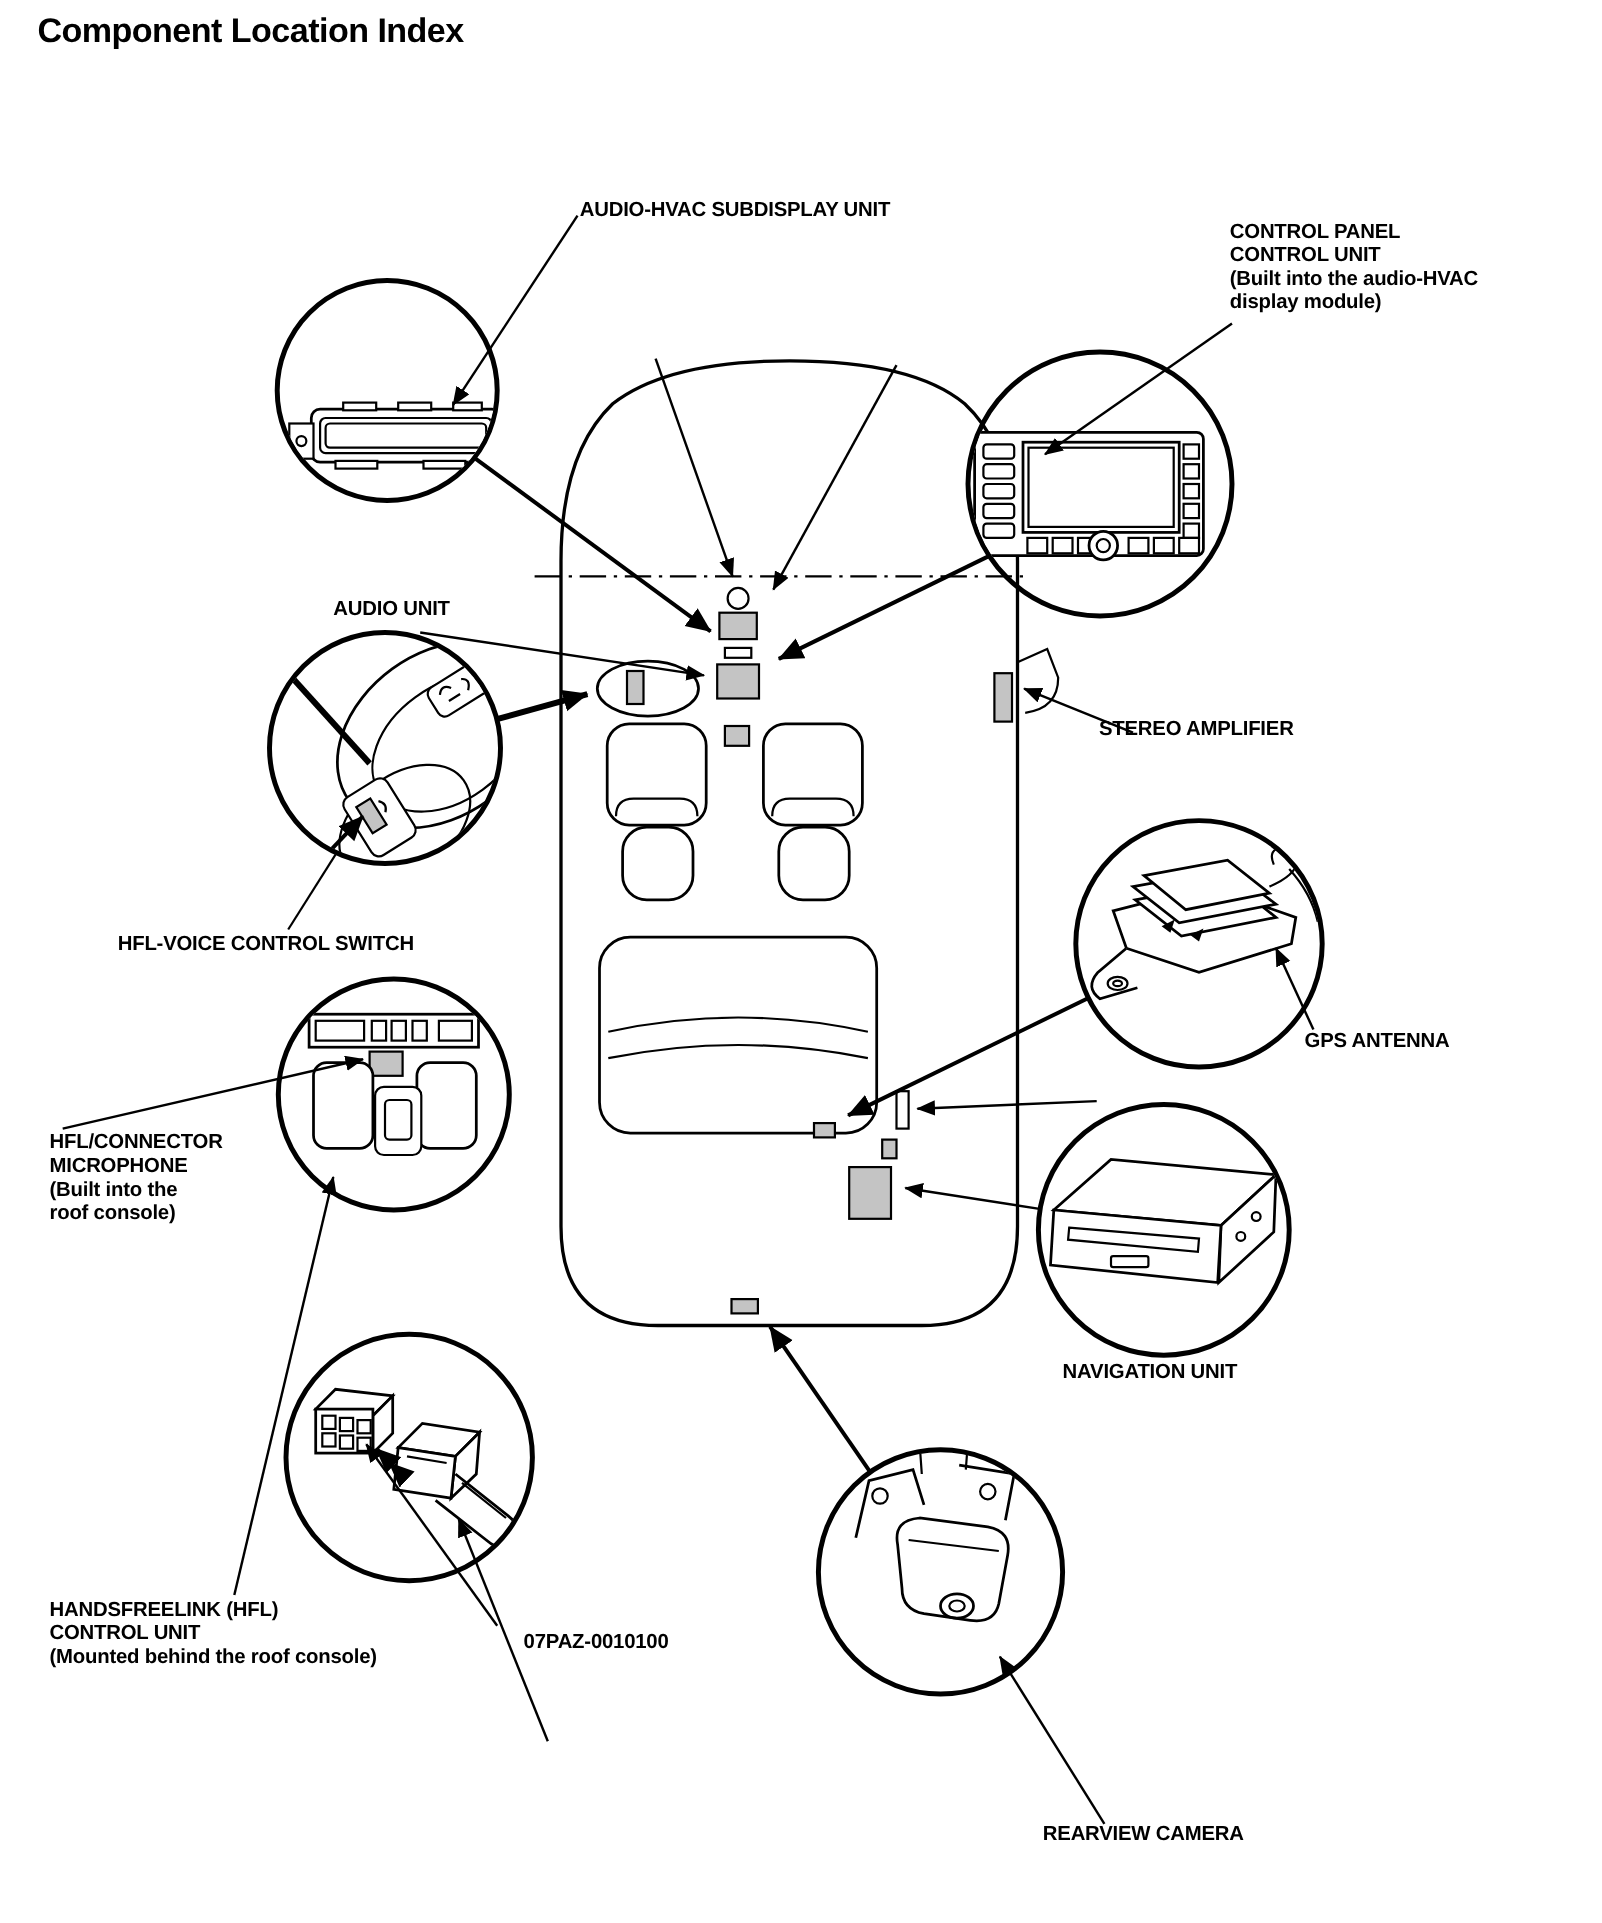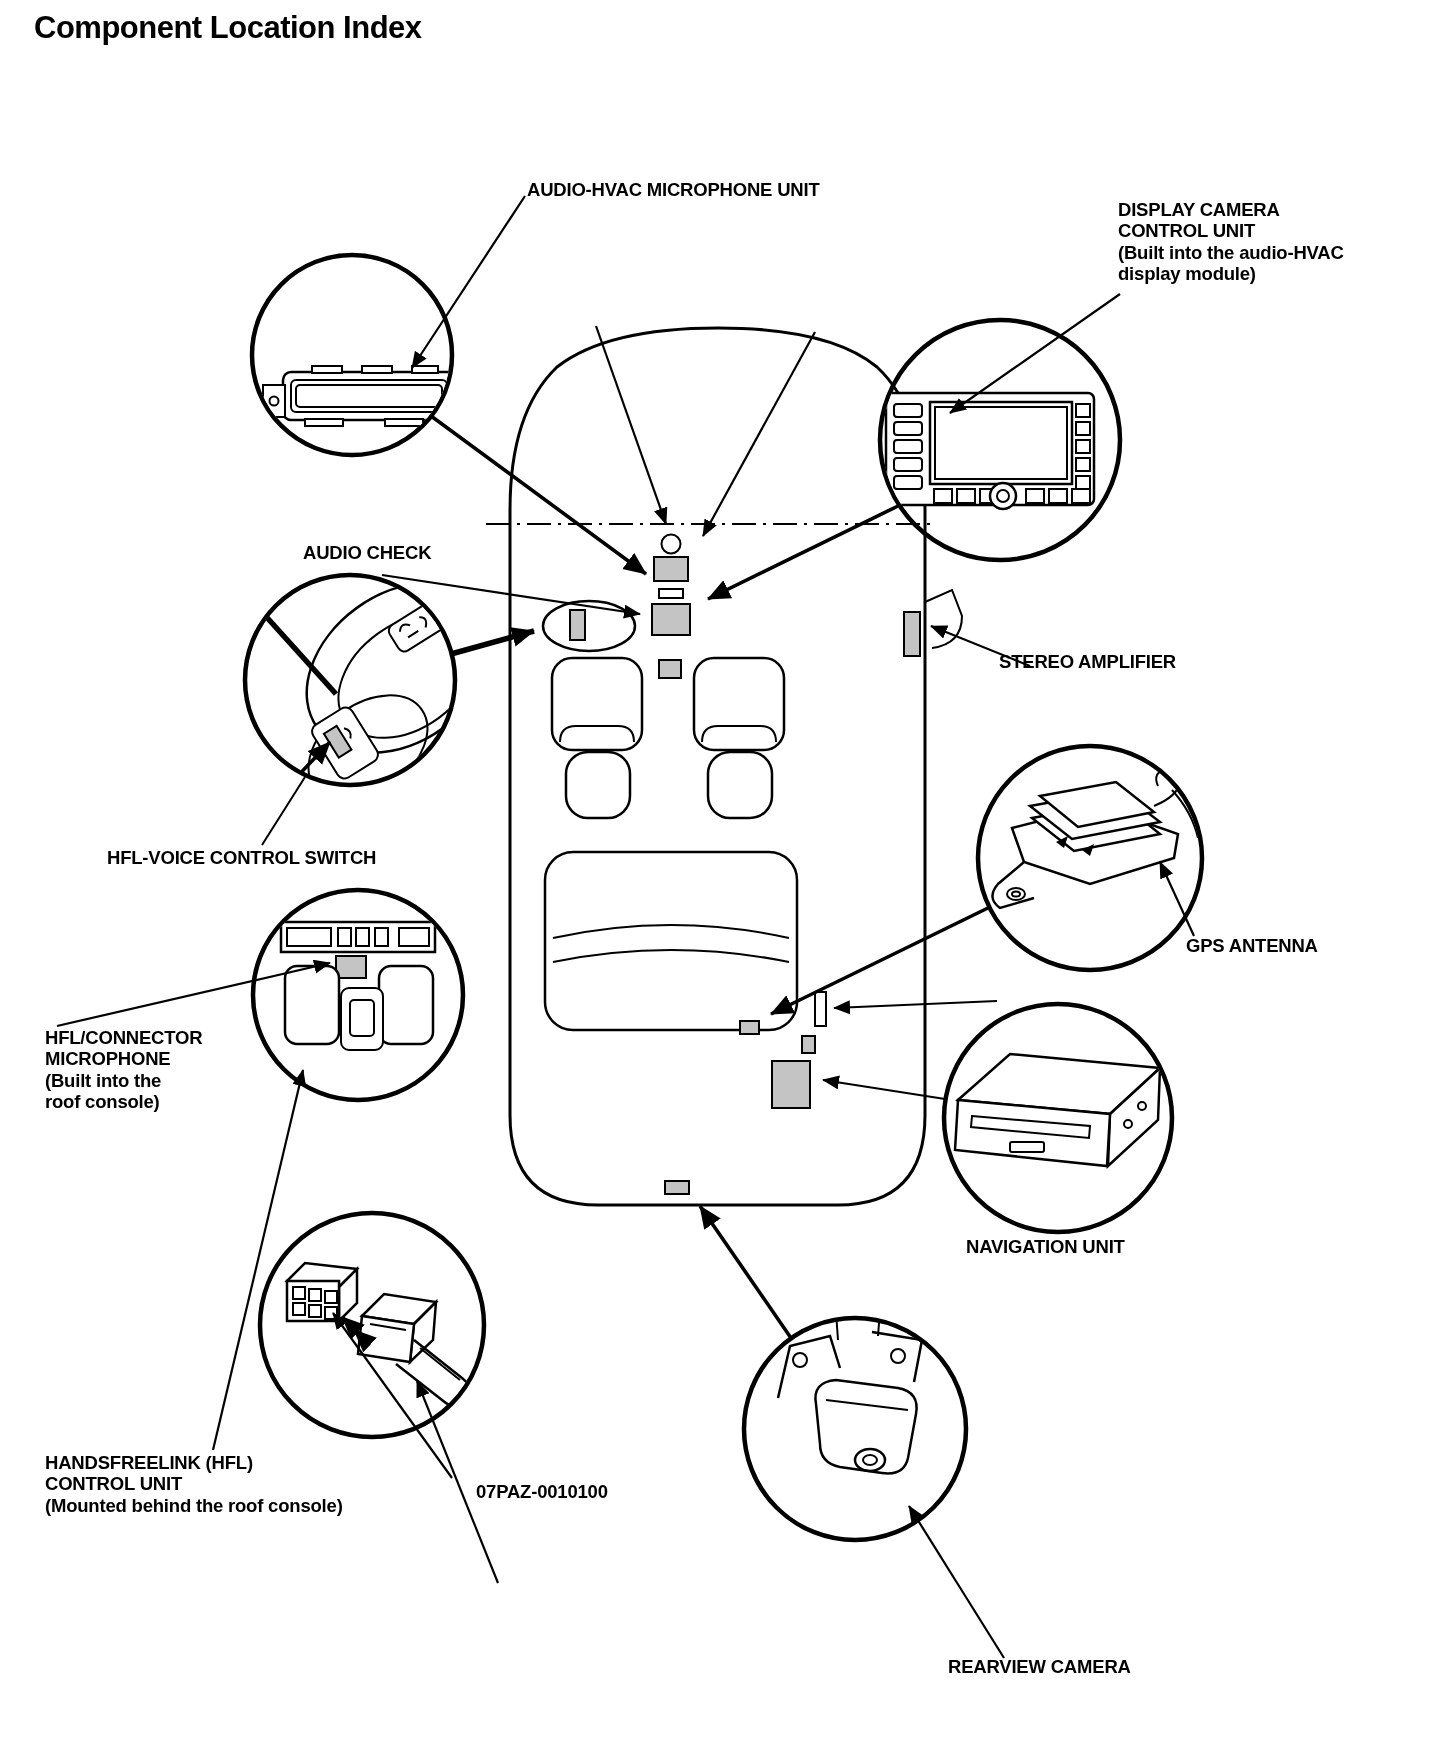--- a/index.html
+++ b/index.html
@@ -268,34 +268,34 @@
       <line class="lnB" x1="791" y1="1338" x2="700" y2="1206" marker-end="url(#ahb)"></line>
       <line class="ln" x1="1004" y1="1658" x2="909" y2="1506" marker-end="url(#ah)"></line>
       <line class="ln" x1="213" y1="1450" x2="303" y2="1070" marker-end="url(#ah)"></line>
       <line class="ln" x1="57" y1="1026" x2="330" y2="963" marker-end="url(#ah)"></line>
       <line class="ln" x1="452" y1="1478" x2="333" y2="1313" marker-end="url(#ah)"></line>
       <line class="ln" x1="498" y1="1583" x2="417" y2="1381" marker-end="url(#ah)"></line>
     </g>
   </svg>
 
   <div class="callout" style="left:527px;top:179px">
-    <span>AUDIO-HVAC MICROPHONE UNIT</span>
+    <span>AUDIO-HVAC SUBDISPLAY UNIT</span>
   </div>
 
 
 
   <div class="callout" style="left:1118px;top:199px">
-    <span>DISPLAY CAMERA</span>
+    <span>CONTROL PANEL</span>
     <span>CONTROL UNIT</span>
     <span>(Built into the audio-HVAC</span>
     <span>display module)</span>
   </div>
 
   <div class="callout" style="left:303px;top:542px">
-    <span>AUDIO CHECK</span>
+    <span>AUDIO UNIT</span>
   </div>
 
   <div class="callout" style="left:999px;top:651px">
     <span>STEREO AMPLIFIER</span>
   </div>
 
   <div class="callout" style="left:107px;top:847px">
     <span>HFL-VOICE CONTROL SWITCH</span>
   </div>
 

